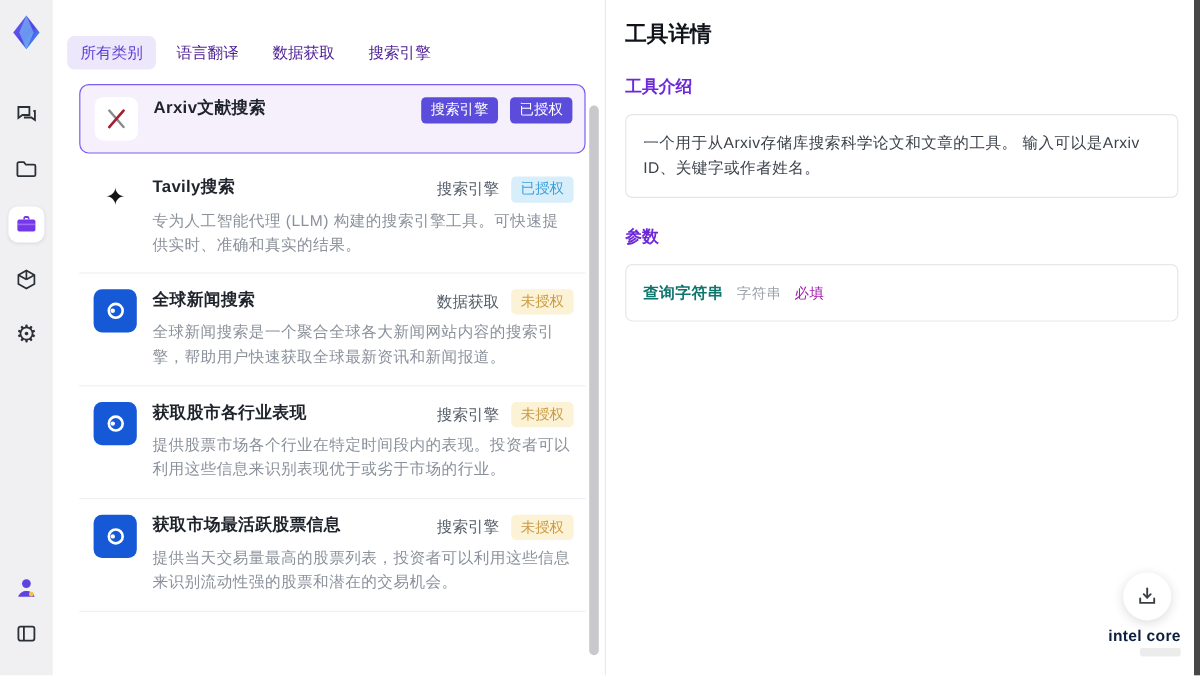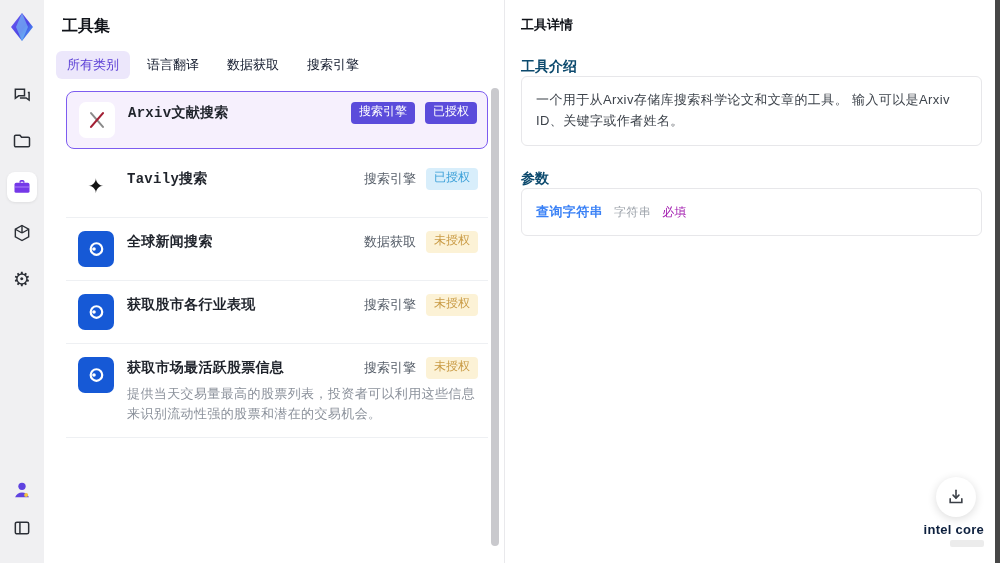--- a/index.html
+++ b/index.html
@@ -27,66 +27,66 @@
   .rail-bottom { margin-top:auto; display:flex; flex-direction:column; align-items:center; }
   .rail-bottom .rail-btn { margin-bottom:8px; }
 
   
   .list-panel {
     width:461px; flex-shrink:0; position:relative;
     border-right:1px solid #e9e9ec; padding-top:16px; overflow:hidden;
   }
   .panel-title { font-size:16px; font-weight:bold; color:#101319; margin-left:18px; }
   .tabs { display:flex; gap:6px; margin:14px 12px 8px 12px; font-size:13px;align-items:center; }
-  .tab { padding:5px 11px; border-radius:6px; color:#0f172a; cursor:pointer; white-space:nowrap; }
+  .tab { padding:5px 11px; border-radius:6px; color:#4c1d95; cursor:pointer; white-space:nowrap; }
   .tab.active { background:#ece7fb; color:#5b3fd6; }
 
   .tool-list { position:relative; padding:4px 16px 0 22px; height:452px; overflow:hidden; }
   .tool-item {
     display:flex; align-items:flex-start; gap:13px;
     padding:13px 10px 13px 12px; border-bottom:1px solid #eef0f3; cursor:pointer;
   }
   .tool-item.selected {
     border:1.6px solid #7d5cf0; background:#f6f0fd; border-radius:8px;
     padding:10px 10px 10px 12px; margin-bottom:6px;
   }
   .tool-icon {
     width:36px; height:36px; border-radius:7px; flex-shrink:0;
     display:flex; align-items:center; justify-content:center;
   }
   .tool-icon.white { background:#ffffff; }
   .tool-icon.blue { background:#1659d6; }
   .tool-icon.plain { background:transparent; }
   .star-glyph { font-size:20px; color:#141414; line-height:1; }
   .tool-body { flex:1; min-width:0; }
-  .tool-toprow { display:flex; align-items:center;font-family:Liberation Mono, monospace; }
+  .tool-toprow { display:flex; align-items:flex-start; }
   .tool-name { font-size:14px; font-weight:bold; color:#1f232b; letter-spacing:.02em; }
   .tool-meta { margin-left:auto; display:flex; align-items:center; gap:10px; white-space:nowrap; padding-left:8px; }
   .cat-text { font-size:13px; color:#555d68; }
   .pill { font-size:12px; padding:3px 8px; border-radius:4px; line-height:1.3; }
   .pill.purple { background:#5b4cdb; color:#ffffff; }
   .pill.blue   { background:#d8eefb; color:#3ba0d8; }
   .pill.yellow { background:#fcf2d6; color:#c99b45; }
   .tool-desc { margin-top:5px; font-size:13px; color:#8b919b; line-height:1.55; letter-spacing:.03em; }
 
   .fake-scrollbar {
     position:absolute; right:5px; top:88px; width:8px; height:458px;
     background:#c9c9cd; border-radius:4px;
   }
 
   
   .detail-panel { flex:1; padding:16px 18px 0 16px; position:relative; background:#fff; }
-  .detail-title { font-size:13px; font-weight:bold; color:#101319; }
-  .section-heading { font-size:14px; font-weight:bold; color:#0c4a6e; margin-top:24px; }
+  .detail-title { font-size:18px; font-weight:bold; color:#101319; }
+  .section-heading { font-size:14px; font-weight:bold; color:#6d28d9; margin-top:24px; }
   .info-box {
-    border:1px solid #e7e7ea; border-radius:6px;
+    margin-top:13px; border:1px solid #e7e7ea; border-radius:6px;
     background:#fff; padding:13px 14px; font-size:13px; color:#3d434b;
     letter-spacing:.03em; line-height:1.6;
   }
-  .param-name { font-size:13px; font-weight:bold; color:#3b82f6; }
+  .param-name { font-size:13px; font-weight:bold; color:#0f766e; }
   .param-type { font-size:12px; color:#9aa0a8; margin-left:7px; }
   .param-required { font-size:12px; color:#a21caf; margin-left:7px; }
   .param-desc { margin-top:9px; font-size:13px; color:#555c66; letter-spacing:.03em; }
 
   
   .fab {
     position:absolute; right:24px; bottom:46px; width:40px; height:40px;
     border-radius:50%; background:#ffffff; box-shadow:0 2px 10px rgba(0,0,0,.14);
     display:flex; align-items:center; justify-content:center; cursor:pointer;
   }
@@ -159,21 +159,20 @@
       <div class="rail-btn">
         <svg width="20" height="20" viewBox="0 0 24 24" fill="none" stroke="#2b2f36" stroke-width="1.8">
           <rect x="4" y="5" width="16" height="14" rx="2"></rect>
             <path d="M9.5 5v14"></path>
         </svg>
       </div>
     </div>
   </nav>
 
   <section class="list-panel">
-    <h1 class="panel-title">工具集</h1>
 
     <div class="tabs">
       <span class="tab active">所有类别</span>
       <span class="tab">语言翻译</span>
       <span class="tab">数据获取</span>
       <span class="tab">搜索引擎</span>
     </div>
 
     <div class="tool-list">
 
@@ -200,56 +199,59 @@
           <span class="star-glyph">✦</span>
         </div>
         <div class="tool-body">
           <div class="tool-toprow">
             <span class="tool-name">Tavily搜索</span>
             <span class="tool-meta">
               <span class="cat-text">搜索引擎</span>
               <span class="pill blue">已授权</span>
             </span>
           </div>
+          <div class="tool-desc">专为人工智能代理 (LLM) 构建的搜索引擎工具。可快速提供实时、准确和真实的结果。</div>
         </div>
       </div>
 
       <div class="tool-item">
         <div class="tool-icon blue">
           <svg width="22" height="22" viewBox="0 0 24 24">
             <circle cx="12.5" cy="12" r="6.3" fill="none" stroke="#ffffff" stroke-width="2.4"></circle>
             <circle cx="9.8" cy="12" r="2" fill="#ffffff"></circle>
           </svg>
         </div>
         <div class="tool-body">
           <div class="tool-toprow">
             <span class="tool-name">全球新闻搜索</span>
             <span class="tool-meta">
               <span class="cat-text">数据获取</span>
               <span class="pill yellow">未授权</span>
             </span>
           </div>
+          <div class="tool-desc">全球新闻搜索是一个聚合全球各大新闻网站内容的搜索引擎，帮助用户快速获取全球最新资讯和新闻报道。</div>
         </div>
       </div>
 
       <div class="tool-item">
         <div class="tool-icon blue">
           <svg width="22" height="22" viewBox="0 0 24 24">
             <circle cx="12.5" cy="12" r="6.3" fill="none" stroke="#ffffff" stroke-width="2.4"></circle>
             <circle cx="9.8" cy="12" r="2" fill="#ffffff"></circle>
           </svg>
         </div>
         <div class="tool-body">
           <div class="tool-toprow">
             <span class="tool-name">获取股市各行业表现</span>
             <span class="tool-meta">
               <span class="cat-text">搜索引擎</span>
               <span class="pill yellow">未授权</span>
             </span>
           </div>
+          <div class="tool-desc">提供股票市场各个行业在特定时间段内的表现。投资者可以利用这些信息来识别表现优于或劣于市场的行业。</div>
         </div>
       </div>
 
       <div class="tool-item">
         <div class="tool-icon blue">
           <svg width="22" height="22" viewBox="0 0 24 24">
             <circle cx="12.5" cy="12" r="6.3" fill="none" stroke="#ffffff" stroke-width="2.4"></circle>
             <circle cx="9.8" cy="12" r="2" fill="#ffffff"></circle>
           </svg>
         </div>

